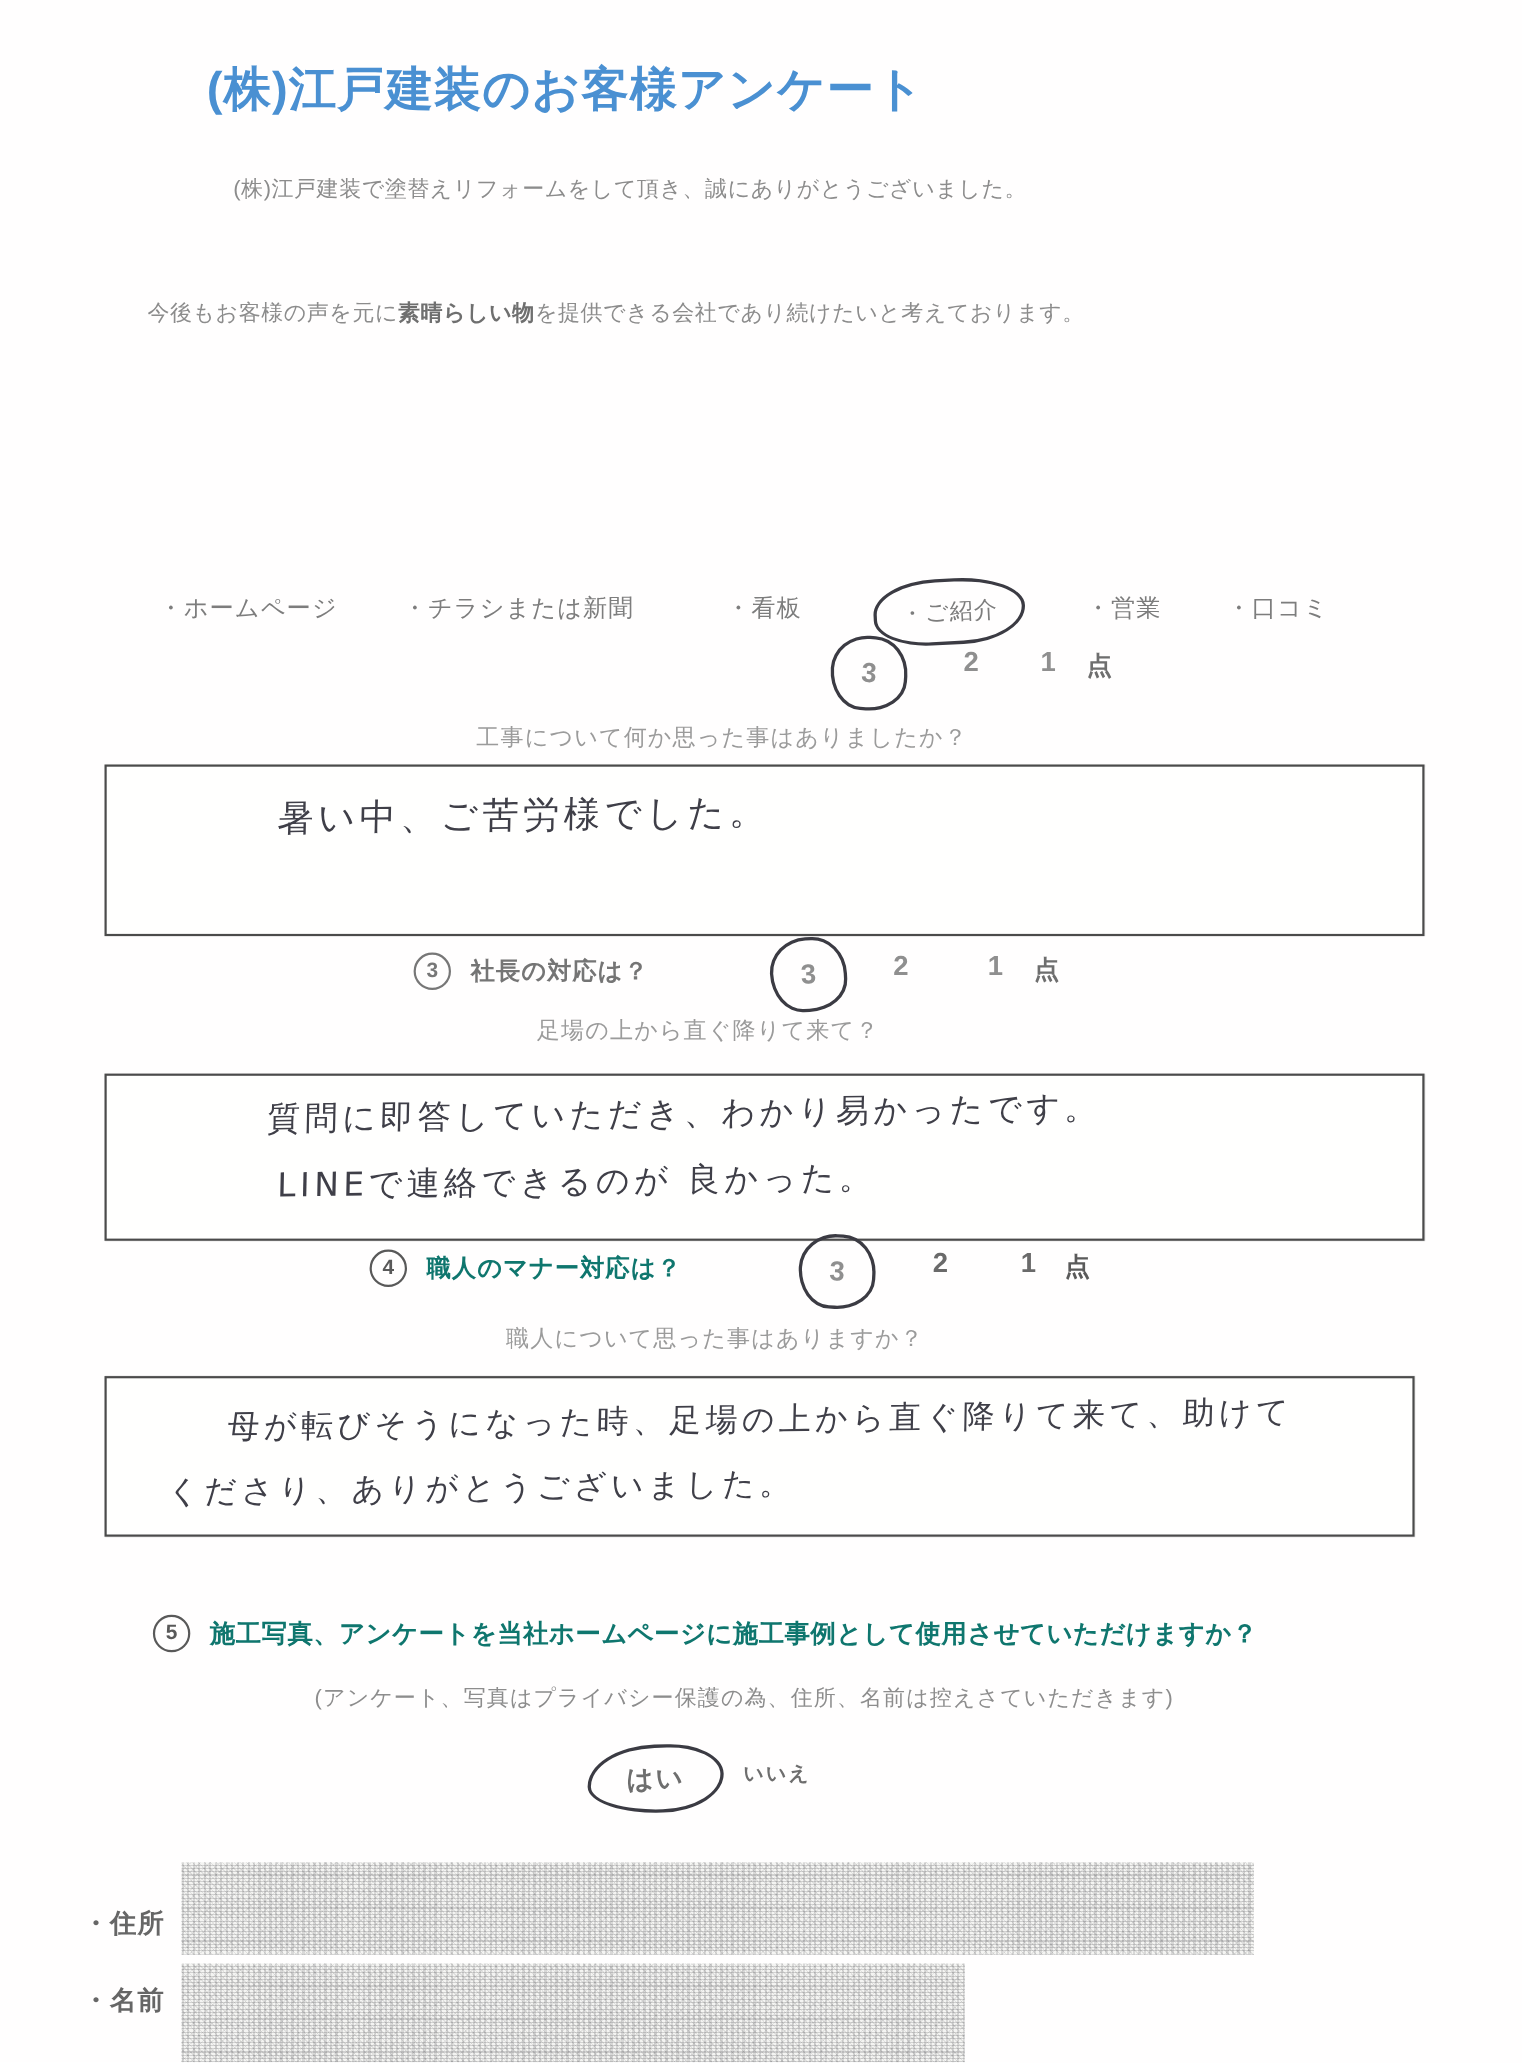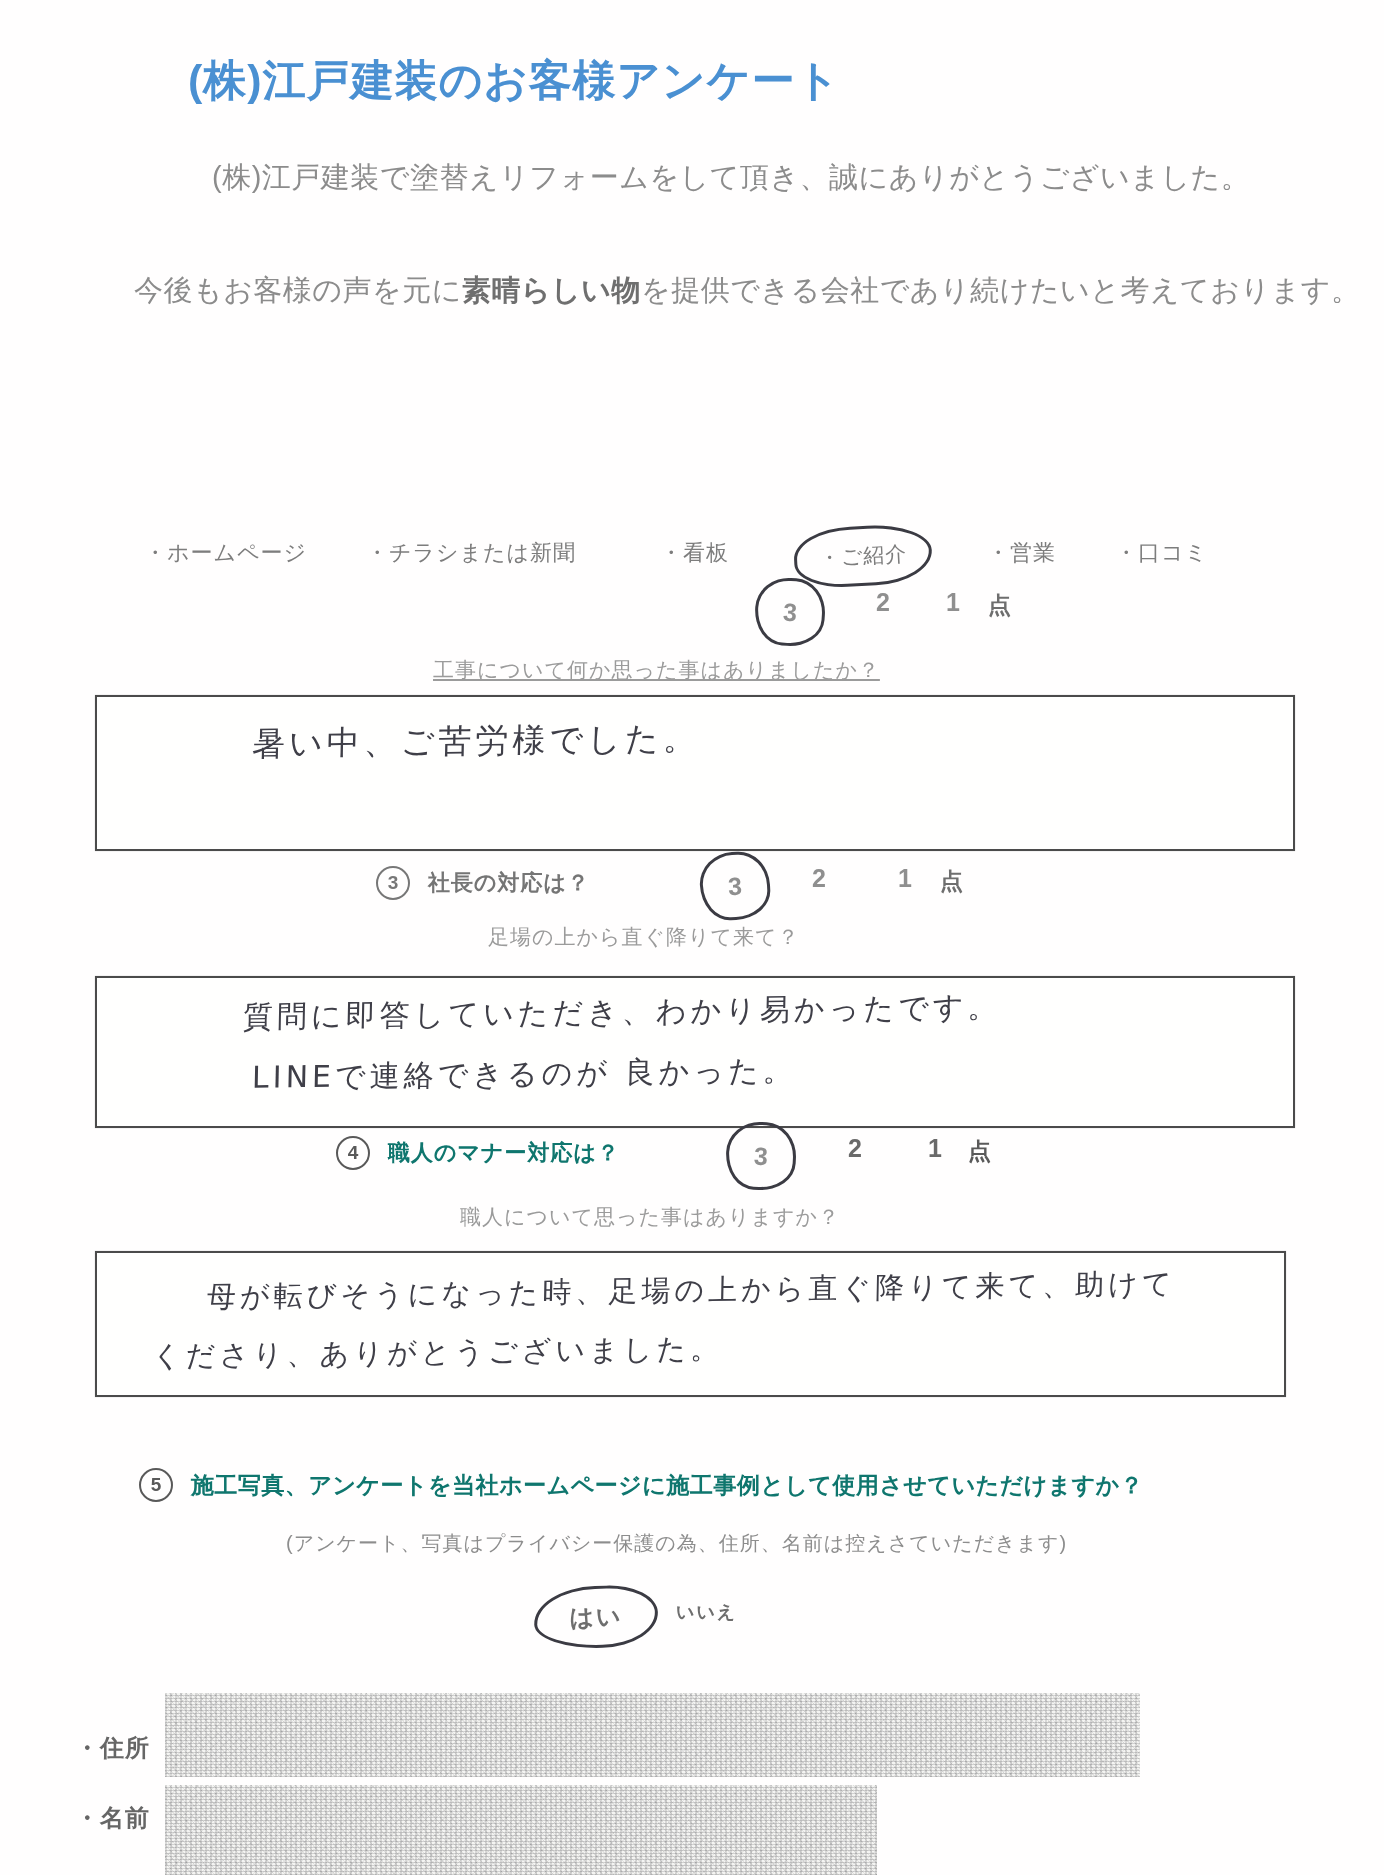--- a/index.html
+++ b/index.html
@@ -10,21 +10,21 @@
     overflow:hidden;
     font-family:"Liberation Sans","DejaVu Sans",sans-serif;
   }
   .abs{position:absolute;white-space:nowrap;}
 
   .title{
     left:188px;top:52px;
     font-size:43px;font-weight:bold;color:#4a90d2;
     letter-spacing:1px;
   }
-  .intro{font-size:29px;color:#8c8c8c;letter-spacing:0.5px;}
+  .intro{font-size:20px;color:#8c8c8c;letter-spacing:0.5px;}
   .intro b{color:#6f6f6f;font-weight:bold;}
   .i1{left:212px;top:158px;}
   .i2{left:85px;top:217px;}
   .i3{left:134px;top:271px;}
 
   .qnum{
     display:inline-block;width:30px;height:30px;line-height:30px;
     border:2px solid #777;border-radius:50%;
     text-align:center;font-size:19px;font-weight:bold;color:#777;
     vertical-align:middle;margin-right:18px;
@@ -39,21 +39,21 @@
   .o4{left:987px;} .o5{left:1115px;}
 
   .score{font-size:25px;color:#8f8f8f;font-weight:bold;}
   .unit{font-size:23px;color:#6e6e6e;font-weight:bold;}
 
   .q2row{left:305px;top:590px;}
   .q3row{left:376px;top:866px;}
   .q4row{left:336px;top:1136px;}
 
   .prompt{font-size:21px;color:#9b9b9b;letter-spacing:1px;}
-  .p1{left:433px;top:656px;text-decoration:underline;}
+  .p1{left:433px;top:656px;}
   .p2{left:488px;top:923px;}
   .p3{left:460px;top:1203px;}
 
   .ansbox{
     position:absolute;border:2px solid #4b4b4b;background:#fffffe;
     box-shadow:0 0 1px rgba(0,0,0,.25);
   }
   .b1{left:95px;top:695px;width:1196px;height:152px;}
   .b2{left:95px;top:976px;width:1196px;height:148px;}
   .b3{left:95px;top:1251px;width:1187px;height:142px;}

